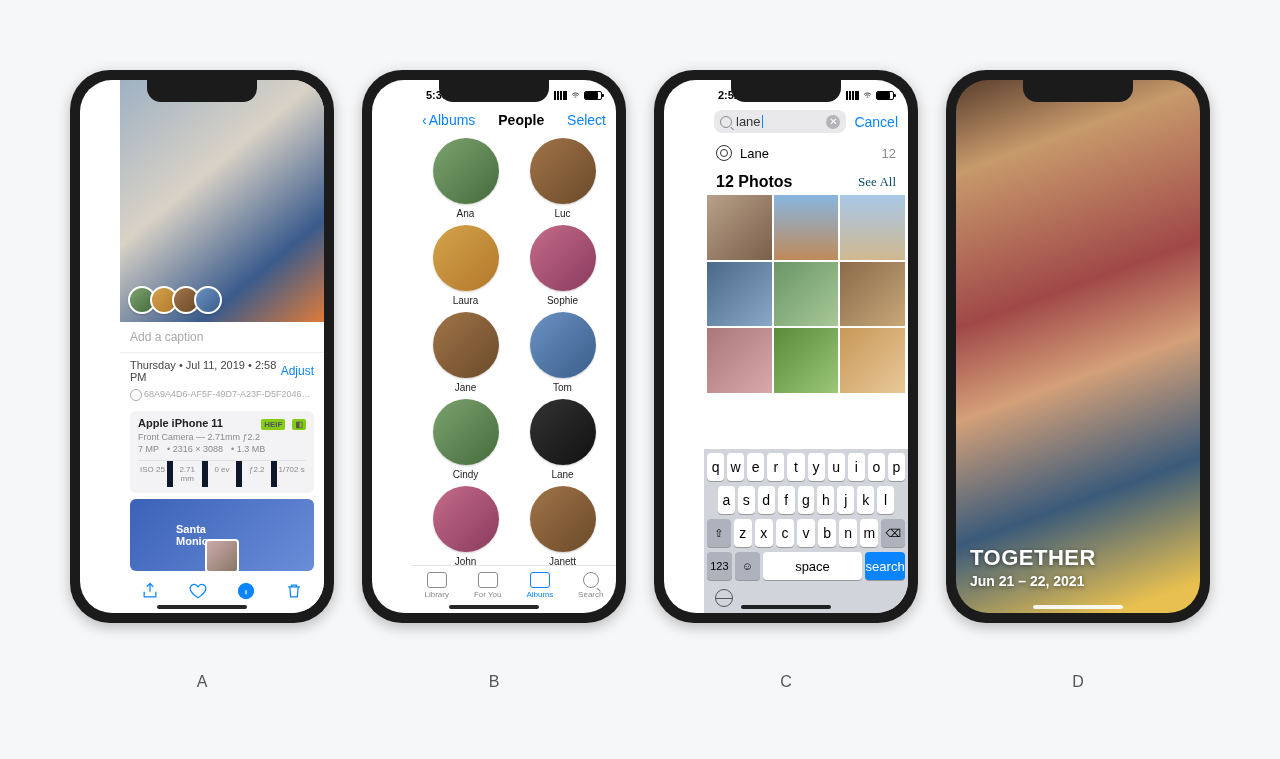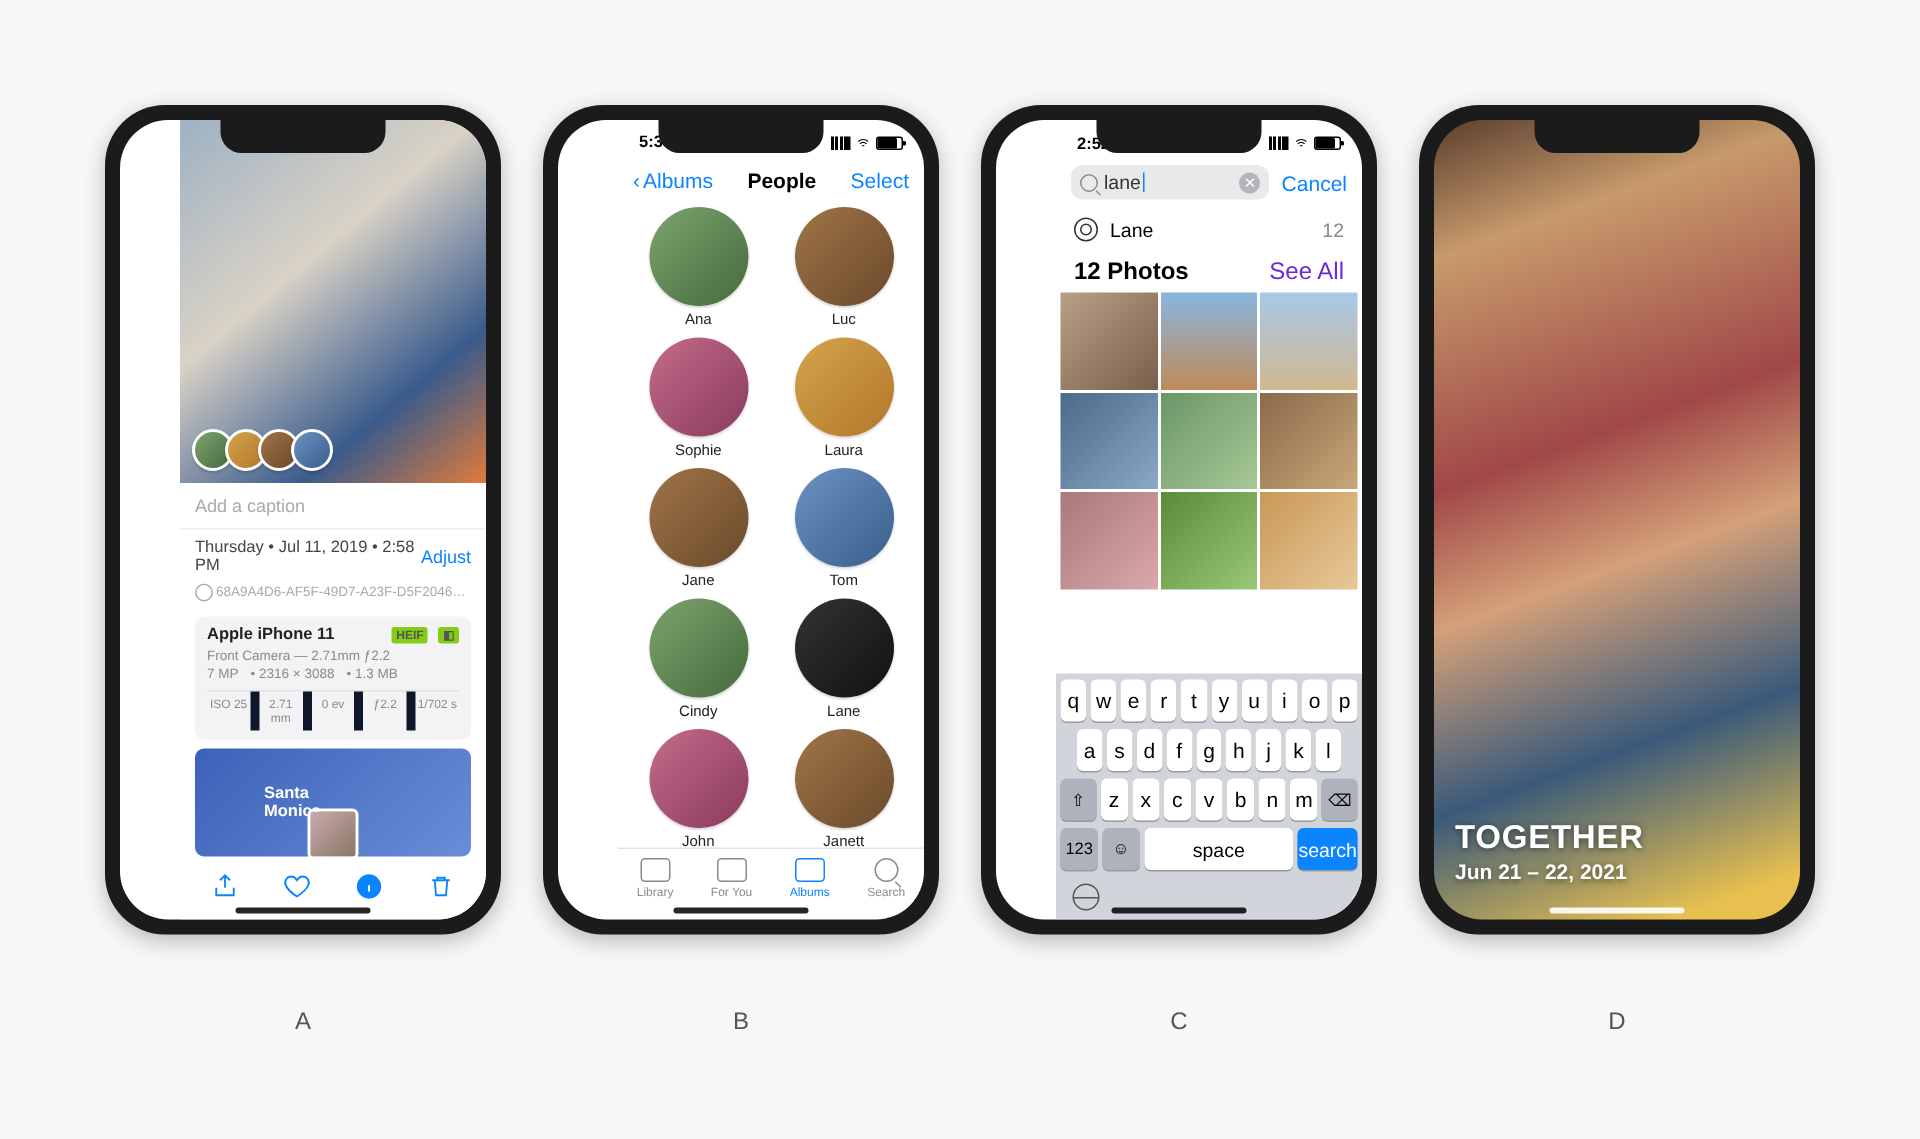--- a/index.html
+++ b/index.html
@@ -75,21 +75,21 @@
   .C .sfield .q::after{content:'';display:inline-block;width:1.5px;height:13px;background:#0a84ff;margin-left:1px;vertical-align:-2px;}
   .C .sfield .clear{width:14px;height:14px;border-radius:50%;background:#b4b4b9;color:#fff;font-size:10px;display:flex;align-items:center;justify-content:center;}
   .C .cancel { color:#0a84ff; font-size:14px; }
   .C .sug { display:flex; align-items:center; justify-content:space-between; padding:6px 12px; font-size:13px; }
   .C .sug .l{display:flex;align-items:center;gap:8px;}
   .C .sug .pi{width:16px;height:16px;border:1.4px solid #333;border-radius:50%;position:relative;}
   .C .sug .pi::after{content:'';position:absolute;left:3px;top:3px;width:6px;height:6px;border:1.4px solid #333;border-radius:50%;}
   .C .sug .ct{color:#8a8a8f;}
   .C .hdr { display:flex; justify-content:space-between; align-items:center; padding:6px 12px 4px; }
   .C .hdr .h{font-weight:700;font-size:16px;}
-  .C .hdr .sa{color:#6d28d9;font-size:16px;}
+  .C .hdr .sa{color:#0c4a6e;font-size:13px;font-family:Liberation Serif, serif;}
   .C .pg { padding:0 3px; display:grid; grid-template-columns:repeat(3,1fr); gap:2px; }
   .C .pg .ph{aspect-ratio:1;background:linear-gradient(135deg,#b8a088,#7a5f4a);}
   .C .pg .ph:nth-child(2){background:linear-gradient(180deg,#88b6e0,#c08a5a);} .C .pg .ph:nth-child(3){background:linear-gradient(180deg,#a8c8e8,#d0b890);}
   .C .pg .ph:nth-child(4){background:linear-gradient(135deg,#4a6a8a,#8aa8c8);} .C .pg .ph:nth-child(5){background:linear-gradient(135deg,#6a9668,#a8c896);}
   .C .pg .ph:nth-child(6){background:linear-gradient(135deg,#8a6a4a,#c8a878);} .C .pg .ph:nth-child(7){background:linear-gradient(135deg,#a8787a,#d8a8aa);}
   .C .pg .ph:nth-child(8){background:linear-gradient(135deg,#5a8a3a,#9ac878);} .C .pg .ph:nth-child(9){background:linear-gradient(135deg,#c89858,#e8c898);}
   .C .kb { margin-top:auto; background:#d1d4da; padding:4px 3px 6px; }
   .C .kr { display:flex; gap:3px; margin-bottom:5px; justify-content:center; }
   .C .key { background:#fff; border-radius:4px; box-shadow:0 1px 0 #999; height:28px; flex:1; display:flex; align-items:center; justify-content:center; font-size:14px; }
   .C .kr2 { padding:0 11px; }
@@ -219,26 +219,26 @@
         <div class="grid">
           <div class="person">
               <div class="av g1"></div>
               <div class="name">Ana</div>
             </div>
           <div class="person">
               <div class="av g6"></div>
               <div class="name">Luc</div>
             </div>
           <div class="person">
+              <div class="av g2"></div>
+              <div class="name">Laura</div>
+            </div>
+          <div class="person">
               <div class="av g4"></div>
               <div class="name">Sophie</div>
-            </div>
-          <div class="person">
-              <div class="av g2"></div>
-              <div class="name">Laura</div>
             </div>
           <div class="person">
               <div class="av g6"></div>
               <div class="name">Jane</div>
             </div>
           <div class="person">
               <div class="av g3"></div>
               <div class="name">Tom</div>
             </div>
           <div class="person">

